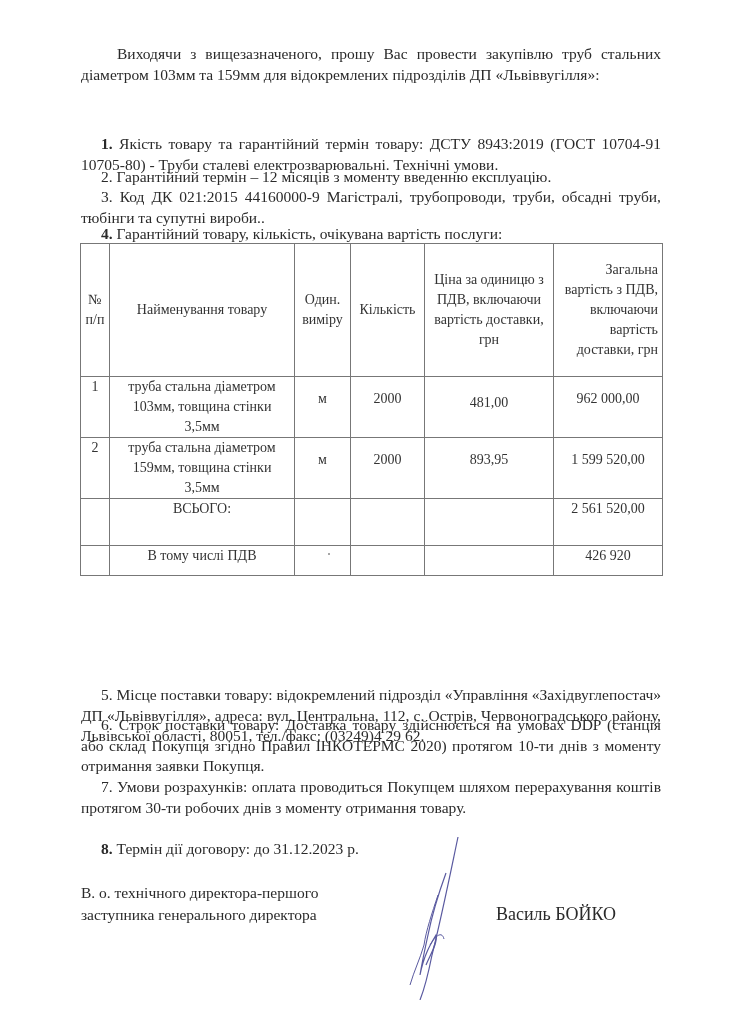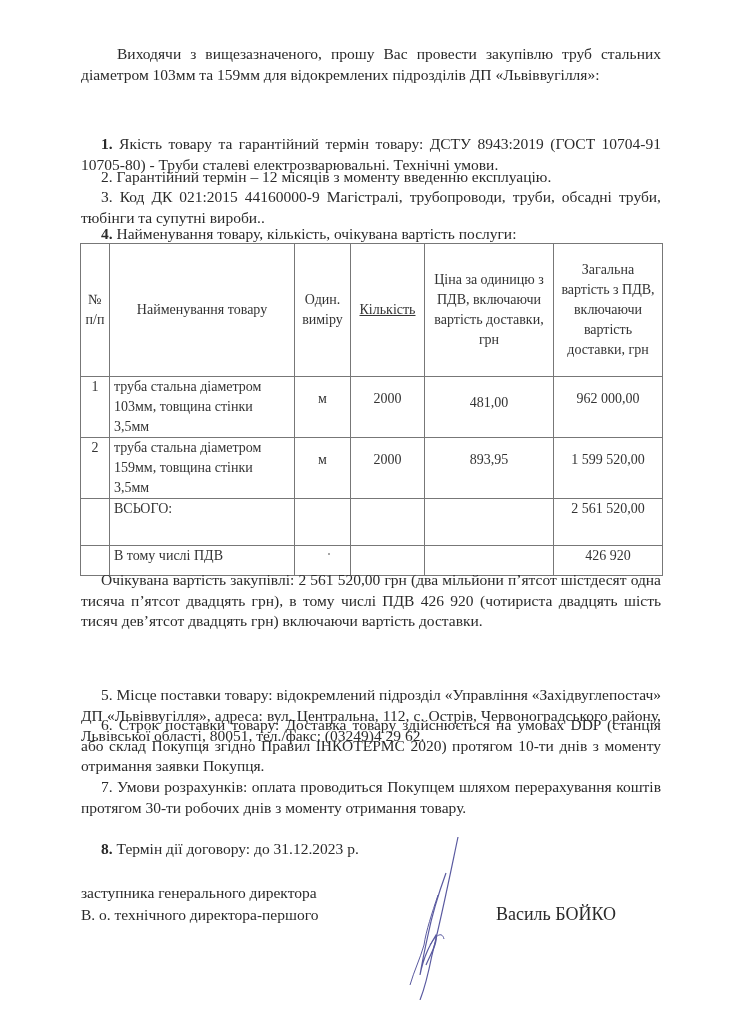--- a/index.html
+++ b/index.html
@@ -3,21 +3,21 @@
 <meta charset="utf-8">
 <style>
   html, body { margin: 0; padding: 0; background: #ffffff; }
   body { width: 731px; height: 1024px; position: relative; overflow: hidden;
          font-family: "Liberation Serif", serif; color: #2a2a2a; font-size: 15.5px; }
   .page { position: absolute; left: 0; top: 0; width: 731px; height: 1024px; border-radius: 26px; }
   .p { position: absolute; left: 81px; width: 580px; line-height: 20.5px; text-align: justify; margin: 0; }
   .b { font-weight: bold; }
   table.goods { position: absolute; left: 80px; top: 243px; border-collapse: collapse;
                 font-size: 14px; line-height: 20px; color: #333; }
-  table.goods td { border: 1px solid #777; padding: 0 4px; vertical-align: middle; }
+  table.goods td { border: 1px solid #777; padding: 0 4px; vertical-align: middle; text-align: center; }
   table.goods td.c { text-align: center; }
   table.goods td.top { vertical-align: top; }
   .sig-left { position: absolute; left: 81px; top: 882px; line-height: 22px; font-size: 15.5px; }
   .sig-right { position: absolute; left: 496px; top: 904px; font-size: 18px; }
   .signature { position: absolute; left: 380px; top: 835px; }
   .dot { position: absolute; width: 2px; height: 2px; background: #888; border-radius: 1px; }
 </style>
 </head>
 <body>
 
@@ -30,32 +30,32 @@
   </p>
 
   <p class="p" style="top:134px; text-indent:20px;">
     <span class="b">1.</span>
     <span>Якість товару та гарантійний термін товару: ДСТУ 8943:2019 (ГОСТ 10704-91 10705-80) - Труби сталеві електрозварювальні. Технічні умови.</span>
   </p>
   <p class="p" style="top:167px; text-indent:20px;">2. Гарантійний термін –  12 місяців з моменту введенню експлуацію.</p>
   <p class="p" style="top:187px; text-indent:20px;">3. Код ДК 021:2015 44160000-9 Магістралі, трубопроводи, труби, обсадні труби, тюбінги та супутні вироби..</p>
   <p class="p" style="top:224px; text-indent:20px;">
     <span class="b">4.</span>
-    <span>Найменування товару, кількість, очікувана вартість послуги:</span>
+    <span>Гарантійний товару, кількість, очікувана вартість послуги:</span>
   </p>
 
   <table class="goods">
     <tbody>
         <tr style="height:133px;">
       <td class="c" style="width:20px;">№ п/п</td>
       <td class="c" style="width:176px;">Найменування товару</td>
       <td class="c" style="width:47px;">Один. виміру</td>
-      <td class="c" style="width:65px;text-decoration:underline;">Кількість</td>
+      <td class="c" style="width:65px;">Кількість</td>
       <td class="c" style="width:120px;">Ціна за одиницю з ПДВ, включаючи вартість доставки, грн</td>
-      <td class="c" style="width:100px;">Загальна вартість з ПДВ, включаючи вартість доставки, грн</td>
+      <td class="c" style="width:100px;text-align:right;">Загальна вартість з ПДВ, включаючи вартість доставки, грн</td>
     </tr>
     <tr style="height:53px;">
       <td class="c top">1</td>
       <td class="top">труба стальна  діаметром 103мм, товщина стінки 3,5мм</td>
       <td class="c top" style="padding-top:12px;">м</td>
       <td class="c top" style="padding-top:12px;">2000</td>
       <td class="c top" style="padding-top:16px;">481,00</td>
       <td class="c top" style="padding-top:12px;">962 000,00</td>
     </tr>
     <tr style="height:54px;">
@@ -80,32 +80,31 @@
       <td></td>
       <td></td>
       <td></td>
       <td class="c top">426 920</td>
     </tr>
   </tbody>
     </table>
 
   <div class="dot" style="left:328px; top:553px;"></div>
 
-  <p class="p" style="top:570px; text-indent:20px;">Очікувана вартість закупівлі: 2 561 520,00 грн  (два мільйони п’ятсот шістдесят одна тисяча п’ятсот двадцять грн), в тому числі ПДВ 426 920 (чотириста двадцять шість тисяч дев’ятсот двадцять грн) включаючи вартість доставки.</p>
   <p class="p" style="top:653px; text-indent:20px;margin-top:32px;">5. Місце поставки товару: відокремлений підрозділ «Управління «Західвуглепостач» ДП «Львіввугілля», адреса: вул. Центральна, 112, с. Острів, Червоноградського району, Львівської області, 80051, тел./факс: (03249)4 29 62.</p>
   <p class="p" style="top:715px; text-indent:20px;">6. Строк поставки товару: Доставка товару здійснюється на умовах DDP (станція  або склад Покупця згідно Правил ІНКОТЕРМС 2020) протягом 10-ти днів  з моменту отримання заявки Покупця.</p>
   <p class="p" style="top:777px; text-indent:20px;">7. Умови розрахунків: оплата проводиться Покупцем шляхом перерахування коштів протягом 30-ти робочих днів  з моменту отримання товару.</p>
   <p class="p" style="top:839px; text-indent:20px;">
     <span class="b">8.</span>
     <span>Термін дії договору: до 31.12.2023 р.</span>
   </p>
 
   <div class="sig-left">
+    <div>В. о. технічного директора-першого</div>
     <div>заступника генерального директора</div>
-    <div>В. о. технічного директора-першого</div>
   </div>
 
   <svg class="signature" width="100" height="165" viewBox="0 0 100 165">
     <path d="M78 2 C70 40, 62 80, 52 120 C48 140, 44 155, 40 165" fill="none" stroke="#5a5aa0" stroke-width="1.2"></path>
     <path d="M66 38 C58 60, 52 80, 48 100 C44 118, 42 128, 40 140 C44 120, 50 110, 56 100 C58 108, 50 120, 46 130" fill="none" stroke="#5a5aa0" stroke-width="1.2"></path>
     <path d="M58 60 C52 78, 46 96, 44 110 C40 124, 34 136, 30 150" fill="none" stroke="#5a5aa0" stroke-width="1"></path>
     <path d="M50 110 C56 100, 62 96, 64 104" fill="none" stroke="#5a5aa0" stroke-width="1"></path>
   </svg>
 
   <div class="sig-right">Василь БОЙКО</div>

